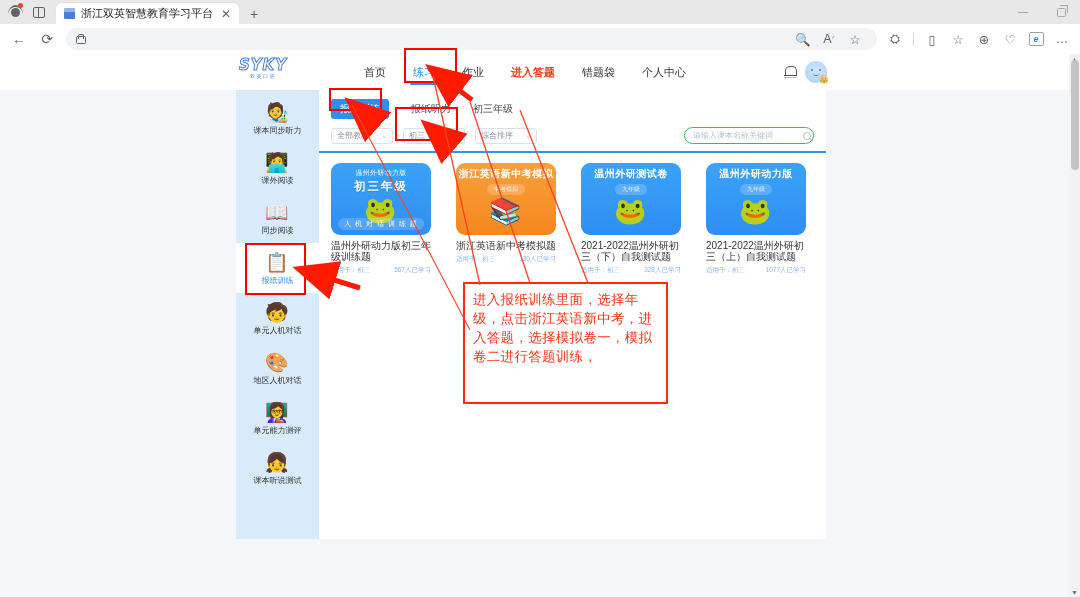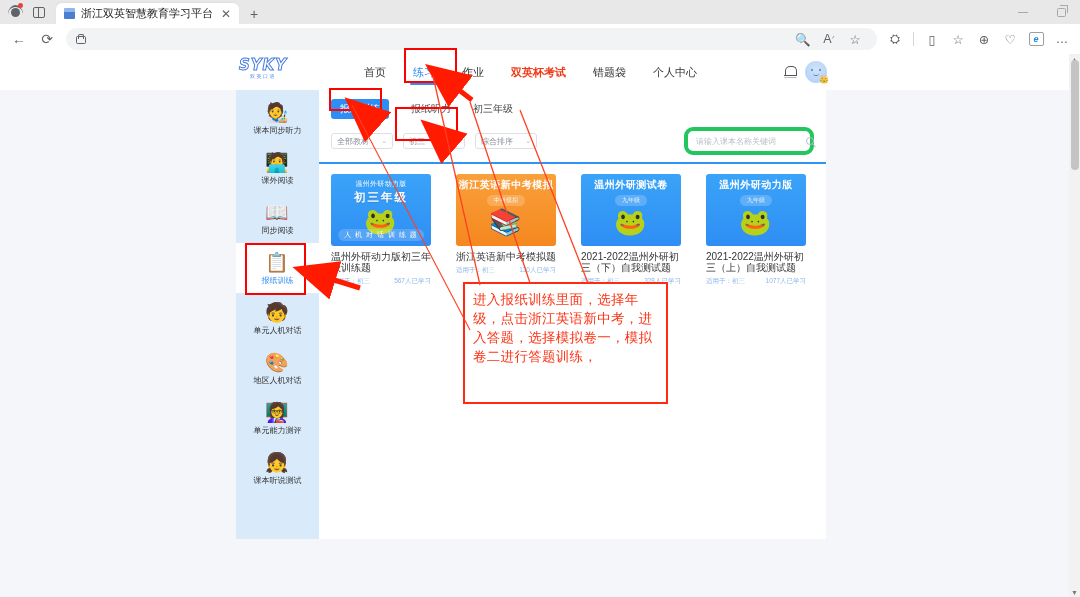--- a/index.html
+++ b/index.html
@@ -112,34 +112,34 @@
   .main { flex:1 1 auto; position:relative; padding:9px 12px 0 12px; }
   .subtabs { display:flex; align-items:center; gap:22px; height:20px; }
   .subtab { font-size:10px; color:#444; cursor:pointer; }
   .subtab.active { background:#2f8ef4; color:#fff; border-radius:3px; padding:3px 9px;
       font-size:10px; }
   .filters { display:flex; align-items:center; gap:10px; margin-top:8px; position:relative; }
   .select { width:62px; height:16px; border:1px solid #dcdfe6; border-radius:3px;
       display:flex; align-items:center; padding:0 5px; font-size:8px; color:#8a8f99;
       background:#fff; cursor:pointer; }
   .select .caret { margin-left:auto; font-size:7px; color:#b5bac4; }
-  .search { margin-left:auto; width:130px; height:28px; border:4px solid #22c55e;
+  .search { margin-left:auto; width:130px; height:17px; border:1px solid #22c55e;
       border-radius:9px; display:flex; align-items:center; padding:0 8px; background:#fff; }
   .search input { border:none; outline:none; font-size:8px; color:#9aa0ad; flex:1 1 auto;
       background:transparent; font-family:inherit; }
   .search input::placeholder { color:#b9bec9; }
   .mag { width:8px; height:8px; border:1.2px solid #b9bec9; border-radius:50%; position:relative;
       flex:0 0 auto; }
   .mag:after { content:""; position:absolute; right:-3px; bottom:-2px; width:4px; height:1.2px;
       background:#b9bec9; transform:rotate(45deg); }
   .divider { height:2px; background:#2f94f7; margin:7px -12px 0 -12px; }
 
   .cards { display:flex; gap:25px; padding-top:10px; }
   .card { width:100px; cursor:pointer; }
-  .thumb { width:100px; height:72px; border-radius:3px; position:relative; overflow:hidden;
+  .thumb { width:100px; height:72px; border-radius:9px; position:relative; overflow:hidden;
       display:flex; flex-direction:column; align-items:center; }
   .thumb.blue { background:linear-gradient(180deg,#3aa3f8,#2f8ef4); }
   .thumb.orange { background:linear-gradient(180deg,#f9a03a,#f5871f); }
   .th-top { font-size:7px; color:#ffffff; margin-top:5px; letter-spacing:.3px; opacity:.95; }
   .th-big { font-size:11.5px; color:#ffffff; font-weight:700; letter-spacing:2px;
       margin-top:1px; text-shadow:0 1px 1px rgba(0,0,0,.15); }
   .th-big2 { font-size:10px; color:#ffffff; font-weight:700; letter-spacing:.5px; margin-top:4px; }
   .th-chip { font-size:6px; color:rgba(255,255,255,.85); background:rgba(255,255,255,.2);
       border-radius:6px; padding:1px 7px; margin-top:3px; }
   .th-art { font-size:26px; line-height:28px; margin-top:2px; }
@@ -224,21 +224,21 @@
 
     <div class="site-header">
       <div class="logo-wrap">
         <div class="logo-main">SYKY</div>
         <div class="logo-sub">双英口语</div>
       </div>
       <div class="site-nav">
         <div class="nav-item">首页</div>
         <div class="nav-item active">练习</div>
         <div class="nav-item">作业</div>
-        <div class="nav-item hot">双英杯考试</div>
+        <div class="nav-item hot">进入答题</div>
         <div class="nav-item">错题袋</div>
         <div class="nav-item">个人中心</div>
       </div>
       <div class="header-right">
         <div class="bell"></div>
         <div class="avatar">
           <div class="eye l"></div>
             <div class="eye r"></div>
             <div class="mouth"></div>
           <div class="crown">👑</div>

